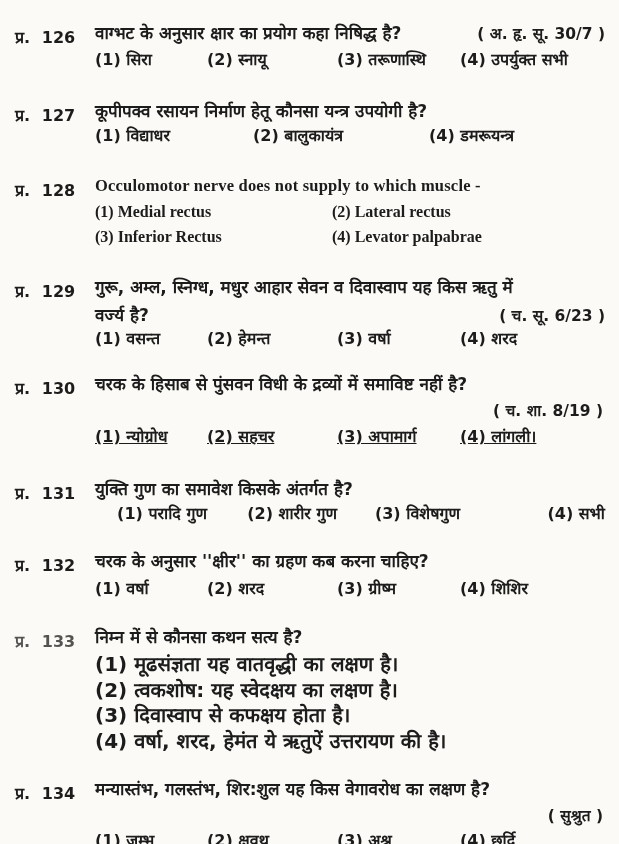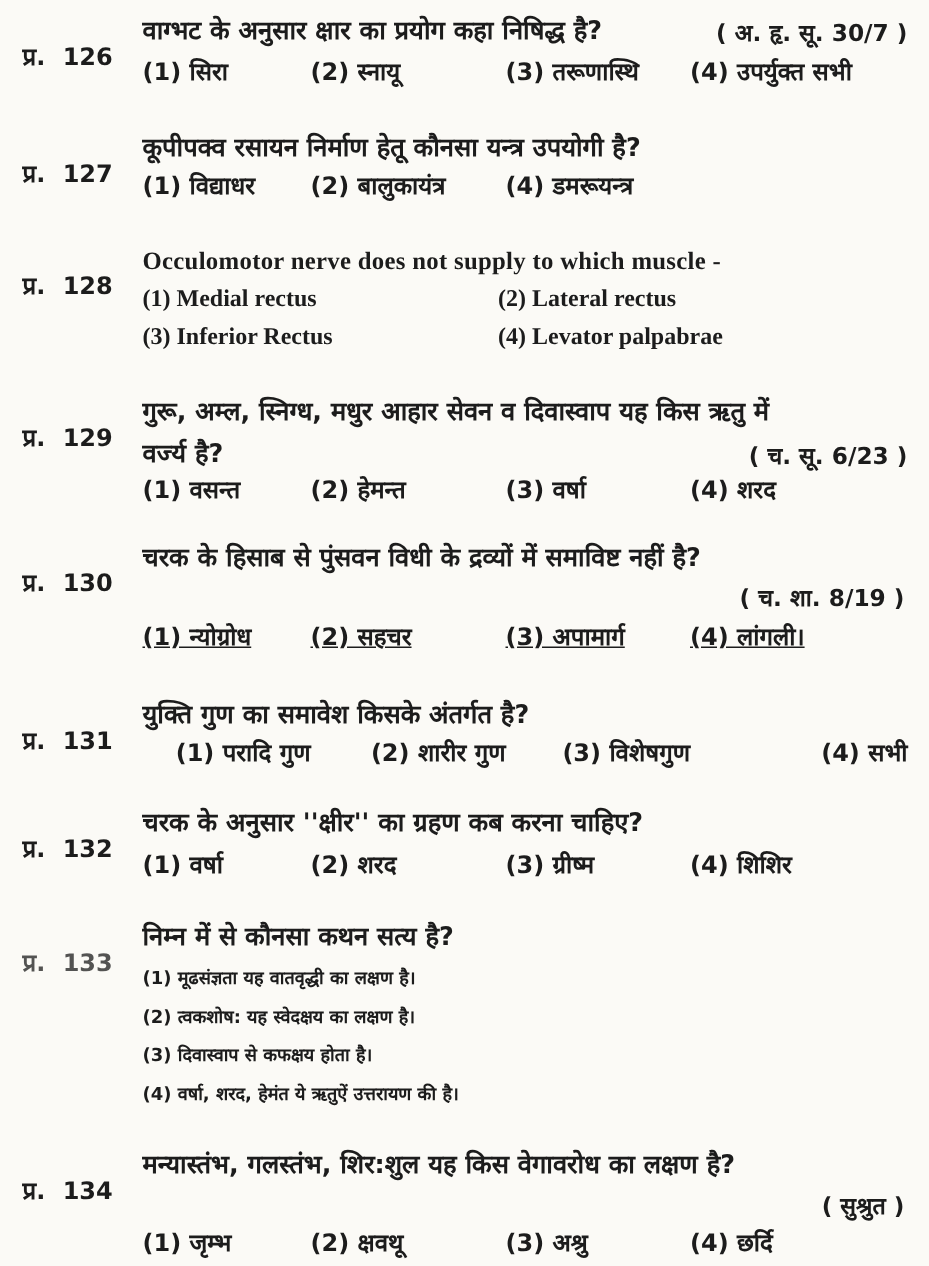--- a/index.html
+++ b/index.html
@@ -32,21 +32,21 @@
     font-size: 16px;
     font-weight: 700;
     word-spacing: 6px;
     white-space: nowrap;
   }
   .qnum.faded { opacity: 0.75; }
   .qbody {
     position: absolute;
     left: 95px;
     right: 14px;
-    top: 0;
+    top: 12px;
   }
   .qline {
     display: flex;
     justify-content: space-between;
     align-items: flex-start;
   }
   .qtext {
     font-size: 17px;
     font-weight: 700;
     line-height: 22px;
@@ -84,28 +84,28 @@
     font-weight: 600;
     line-height: 21px;
     white-space: nowrap;
   }
   .opt.en {
     font-family: "Liberation Serif", "DejaVu Serif", serif;
     font-weight: 700;
     font-size: 16px;
   }
   .optline {
-    font-size: 12px;
+    font-size: 20px;
     font-weight: 600;
     line-height: 25.5px;
     white-space: nowrap;
   }
   
   #q126 { top: 10px; }  #q126 .opts4 { margin-top: 5px; }
-  #q127 { top: 88px; }  #q127 .opts4 { margin-top: 3px; }
+  #q127 { top: 88px; }  #q127 .opts4 { margin-top: 3px; gap: 46px; }
   #q128 { top: 163px; }
   #q129 { top: 264px; } #q129 .line2 { margin-top: 6px; } #q129 .opts4 { margin-top: 2px; }
   #q130 { top: 361px; } #q130 .refline { margin-top: 5px; } #q130 .opts4 { margin-top: 4px; text-decoration: underline; }
   #q131 { top: 466px; } #q131 .opts4 { margin-top: 3px; text-align: right; }
   #q132 { top: 538px; } #q132 .opts4 { margin-top: 6px; }
   #q133 { top: 614px; }
   #q134 { top: 766px; } #q134 .refline { margin-top: 5px; } #q134 .opts4 { margin-top: 3px; }
 </style>
 </head>
 <body>

